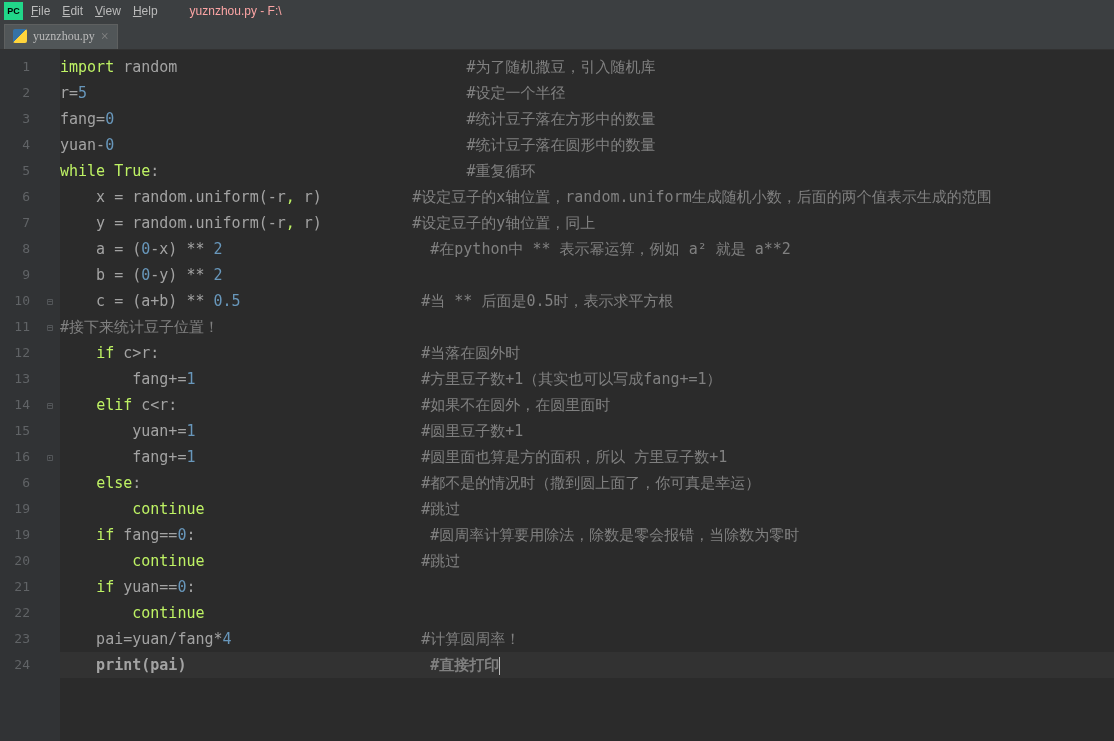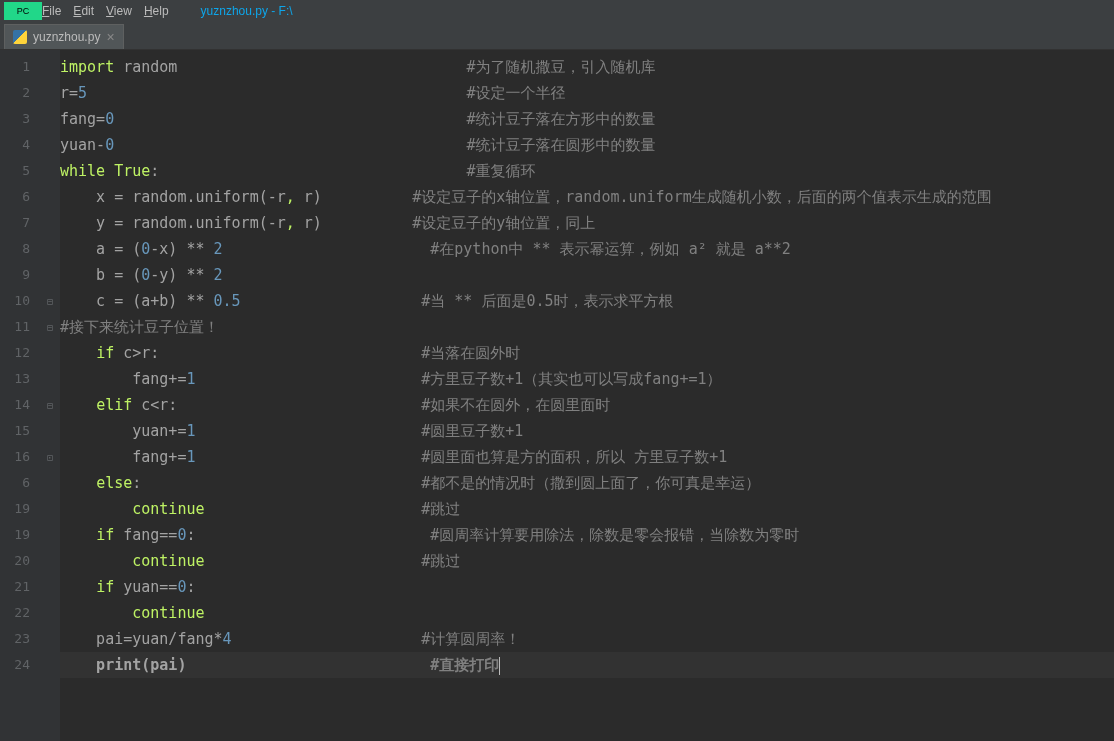--- a/index.html
+++ b/index.html
@@ -15,50 +15,50 @@
       background: #3c3f41;
       height: 22px;
       display: flex;
       align-items: center;
       padding-left: 4px;
       font-size: 12px;
       color: #bbbbbb;
       font-family: sans-serif;
     }
     .menubar .logo {
-      width: 38px;
+      width: 19px;
       height: 18px;
       background: #21d789;
+      margin-right: 8px;
       display: flex;
       align-items: center;
       justify-content: center;
       font-size: 9px;
-      font-weight: normal;
+      font-weight: bold;
       color: #000;
     }
     .menubar .menu { margin-right: 12px; cursor: pointer; }
     .menubar .menu .ul { text-decoration: underline; }
-    .menubar .path { margin-left: 20px; color: #0ea5e9; }
+    .menubar .path { margin-left: 20px; color: #fca5a5; }
     .tabbar {
       background: #3c3f41;
       height: 28px;
       display: flex;
       align-items: flex-end;
       padding-left: 4px;
       border-bottom: 1px solid #323232;
     }
     .tab {
       background: #515658;
       color: #bbbbbb;
       font-size: 12px;
       padding: 4px 8px;
       display: flex;
-      align-items: center;
       gap: 6px;
-      font-family: Liberation Sans, sans-serif;
+      font-family: Liberation Serif, serif;
       border-top: 1px solid #5e6060;
       border-left: 1px solid #5e6060;
       border-right: 1px solid #5e6060;
     }
     .tab .py-icon {
       width: 14px;
       height: 14px;
       background: linear-gradient(135deg, #3572A5 50%, #FFD43B 50%);
       border-radius: 2px;
     }

